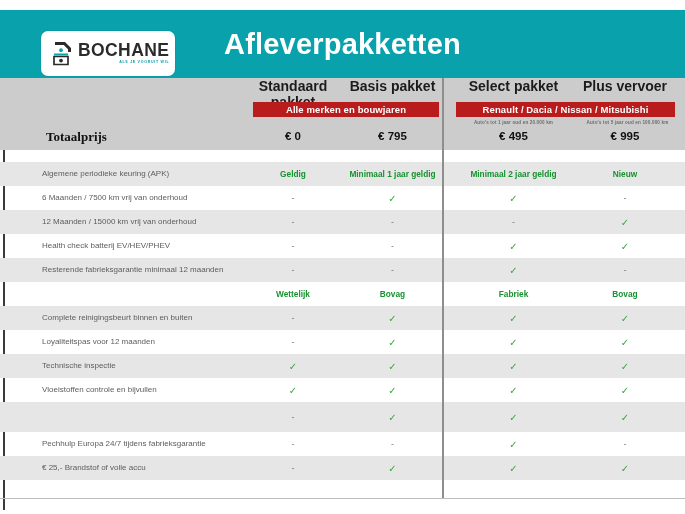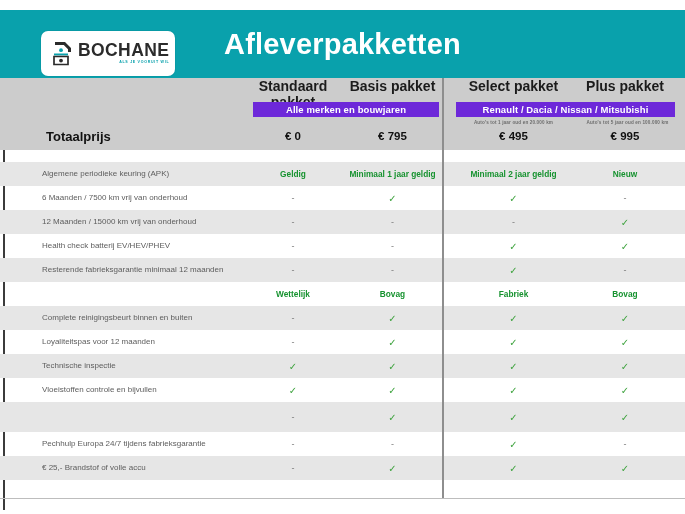--- a/index.html
+++ b/index.html
@@ -54,40 +54,40 @@
   .vdiv{
     position:absolute;left:442px;top:78px;width:2px;height:420px;
     background:#8e8e8e;
   }
   .grp-name{
     position:absolute;top:0;text-align:center;
     font-size:14px;font-weight:bold;color:#1b1b1b;
     font-family:"Liberation Sans",sans-serif;
   }
   .badge{
-    position:absolute;height:15px;background:#6d28d9;
+    position:absolute;height:15px;background:#b91c1c;
     display:flex;align-items:center;justify-content:center;
     color:#ffffff;font-size:9.5px;font-weight:bold;letter-spacing:.1px;
     font-family:"Liberation Sans",sans-serif;
   }
   .subnote{
     position:absolute;text-align:center;
     font-size:4.6px;font-weight:bold;color:#6d6d6d;letter-spacing:.15px;
     font-family:"Liberation Sans",sans-serif;
   }
 
   
   .totrow{
     position:absolute;left:0;top:125px;width:685px;height:25px;
     background:#cccccc;
   }
   .tot-label{
     position:absolute;left:46px;top:4px;
     font-size:13px;font-weight:bold;color:#111;
-    font-family:Liberation Sans, sans-serif;
+    font-family:Liberation Serif, serif;
   }
   .tot-price{
     position:absolute;top:5px;text-align:center;
     font-size:11.5px;font-weight:bold;color:#111;
     font-family:"Liberation Sans",sans-serif;
   }
 
   
   .tablewrap{position:absolute;left:0;top:150px;width:685px;height:348px;}
   .spacer-row{height:12px;background:#ffffff;position:relative;}
@@ -150,21 +150,21 @@
     </div>
   </div>
 
   <div class="colhead">
 
     <div class="grp-name" style="left:243px;width:100px;">Standaard pakket</div>
     <div class="grp-name" style="left:345px;width:95px;">Basis pakket</div>
     <div class="badge" style="left:253px;top:24px;width:186px;">Alle merken en bouwjaren</div>
 
     <div class="grp-name" style="left:456px;width:115px;">Select pakket</div>
-    <div class="grp-name" style="left:575px;width:100px;">Plus pakket</div>
+    <div class="grp-name" style="left:575px;width:100px;">Plus vervoer</div>
     <div class="badge" style="left:456px;top:24px;width:219px;">Renault / Dacia / Nissan / Mitsubishi</div>
 
     <div class="subnote" style="left:456px;top:42px;width:115px;">Auto's tot 1 jaar oud en 20.000 km</div>
     <div class="subnote" style="left:570px;top:42px;width:115px;">Auto's tot 5 jaar oud en 100.000 km</div>
   </div>
 
   <div class="totrow">
     <div class="tot-label">Totaalprijs</div>
     <div class="tot-price" style="left:243px;width:100px;">€ 0</div>
     <div class="tot-price" style="left:345px;width:95px;">€ 795</div>

